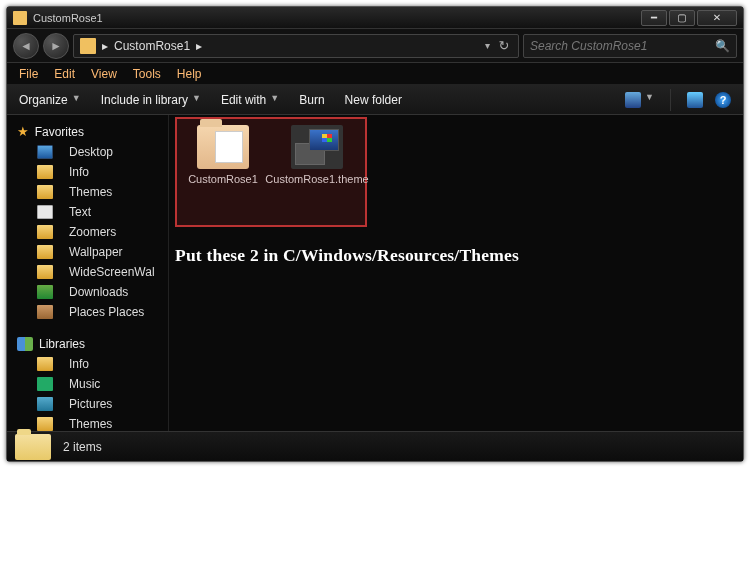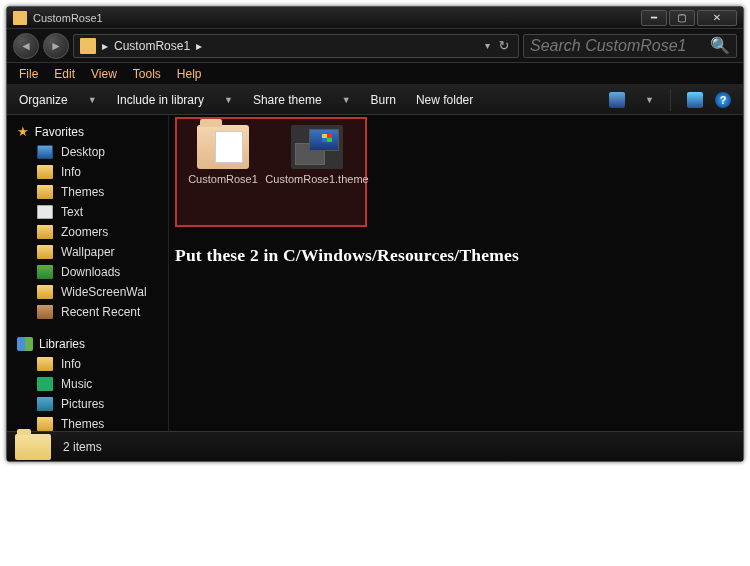--- a/index.html
+++ b/index.html
@@ -11,40 +11,40 @@
   .titlebar .spacer { flex:1; }
   .winbtn { width:26px; height:16px; margin-left:2px; display:flex; align-items:center; justify-content:center; background:linear-gradient(#333,#222); border:1px solid #555; border-radius:2px; color:#ddd; font-size:10px;}
   .winbtn.close{ width:40px;}
   
   .navbar { height:34px; display:flex; align-items:center; padding:0 6px; gap:4px; background:#111; border-bottom:1px solid #333;}
   .navbtn { width:26px; height:26px; border-radius:50%; background:radial-gradient(circle at 30% 30%,#555,#222); border:1px solid #555; display:flex; align-items:center; justify-content:center; color:#aaa; font-size:12px;}
   .addr { flex:1; height:24px; background:#1a1a1a; border:1px solid #444; border-radius:2px; display:flex; align-items:center; padding:0 6px; color:#ddd; font-size:12px; gap:6px;}
   .addr .foldericon{ width:16px;height:16px;background:#f0c060;border-radius:1px;}
   .addr .chev { margin-left:auto; color:#aaa; font-size:10px; display:flex; gap:6px; align-items:center;}
   .refresh{ width:16px;height:16px; color:#aaa; font-size:13px; text-align:center;}
-  .search { width:214px; height:24px; background:#1a1a1a; border:1px solid #444; border-radius:2px; display:flex; align-items:center; padding:0 6px; color:#777; font-size:16px; font-style:italic;}
+  .search { width:214px; height:24px; background:#1a1a1a; border:1px solid #444; border-radius:2px; display:flex; align-items:center; padding:0 6px; color:#777; font-size:12px; font-style:italic;}
   .search .mag{ margin-left:auto; font-style:normal; color:#aaa;}
   
   .menubar { height:22px; display:flex; align-items:center; gap:16px; padding:0 12px; background:#0c0c0c; color:#fdba74; font-size:12px; border-bottom:1px solid #222;}
   
   .toolbar { height:30px; display:flex; align-items:center; gap:20px; padding:0 12px; background:linear-gradient(#222,#151515); color:#eee; font-size:12px; border-bottom:1px solid #333;}
-  .toolbar .item{ display:flex; align-items:center; gap:20px;}
+  .toolbar .item{ display:flex; align-items:flex-start; gap:4px;}
   .toolbar .arrow{ font-size:9px; color:#aaa;}
   .toolbar .right{ margin-left:auto; display:flex; gap:12px; align-items:center;}
   .ticon{ width:16px;height:16px; display:inline-block;}
   .ticon.view{ background:linear-gradient(#6ad,#248); border-radius:2px;}
   .ticon.pane{ background:linear-gradient(#6cf,#259); border-radius:2px;}
   .ticon.help{ width:16px;height:16px; border-radius:50%; background:radial-gradient(circle,#4af,#037); color:#fff; font-size:11px; text-align:center; line-height:16px; font-weight:bold;}
   
   .body { position:absolute; top:108px; bottom:30px; left:0; right:0; display:flex;}
   .sidebar { width:162px; background:#0a0a0a; border-right:1px solid #222; overflow:hidden; padding:6px 0; color:#ddd; font-size:12px;}
   .group-hdr { display:flex; align-items:center; gap:6px; padding:3px 10px; font-size:12px; color:#eee;}
   .group-hdr.fav .gicon{ color:#f3b13a; font-size:13px;}
   .group-hdr.lib .gicon{ width:16px;height:14px; display:inline-block; background:linear-gradient(90deg,#4a90d9 50%,#6ab04c 50%); border-radius:2px;}
-  .side-item { display:flex; align-items:center; gap:8px; padding:3px 6px 3px 30px; white-space:nowrap; overflow:hidden; cursor:default;}
+  .side-item { display:flex; align-items:center; gap:16px; padding:3px 6px 3px 30px; white-space:nowrap; overflow:hidden; cursor:default;}
   .sicon{ width:16px;height:14px; display:inline-block; border-radius:1px; flex-shrink:0;}
   .sicon.folder{ background:linear-gradient(#f5d37a,#d9a22e);}
   .sicon.mon{ background:linear-gradient(#5aa6e0,#1e5aa0); border:1px solid #2a4a70;}
   .sicon.doc{ background:#e8e8e8; border:1px solid #aaa;}
   .sicon.dl{ background:linear-gradient(#6a4,#283);}
   .sicon.rec{ background:linear-gradient(#c96,#963);}
   .sicon.music{ background:#2a6; position:relative;}
   .sicon.pic{ background:linear-gradient(#5ac,#279);}
   .spacer-sm{ height:12px;}
   
@@ -109,21 +109,21 @@
   <div class="toolbar">
     <span class="item">
         <span>Organize</span>
         <span class="arrow">▼</span>
       </span>
     <span class="item">
         <span>Include in library</span>
         <span class="arrow">▼</span>
       </span>
     <span class="item">
-        <span>Share theme</span>
+        <span>Edit with</span>
         <span class="arrow">▼</span>
       </span>
     <span class="item">Burn</span>
     <span class="item">New folder</span>
     <span class="right">
       <span class="item">
           <span class="ticon view"></span>
           <span class="arrow">▼</span>
         </span>
       <span class="sep"></span>
@@ -157,30 +157,30 @@
           </div>
           <div class="side-item">
             <span class="sicon folder"></span>
             <span>Zoomers</span>
           </div>
           <div class="side-item">
             <span class="sicon folder"></span>
             <span>Wallpaper</span>
           </div>
           <div class="side-item">
+            <span class="sicon folder"></span>
+            <span>WideScreenWal</span>
+          </div>
+          <div class="side-item">
             <span class="sicon dl"></span>
             <span>Downloads</span>
           </div>
           <div class="side-item">
-            <span class="sicon folder"></span>
-            <span>WideScreenWal</span>
-          </div>
-          <div class="side-item">
             <span class="sicon rec"></span>
-            <span>Recent Recent</span>
+            <span>Places Places</span>
           </div>
         </div>
       <div class="spacer-sm"></div>
       <div class="group-hdr lib">
         <span class="gicon"></span>
         <span>Libraries</span>
       </div>
       <div id="lib-list">
           <div class="side-item">
             <span class="sicon folder"></span>

